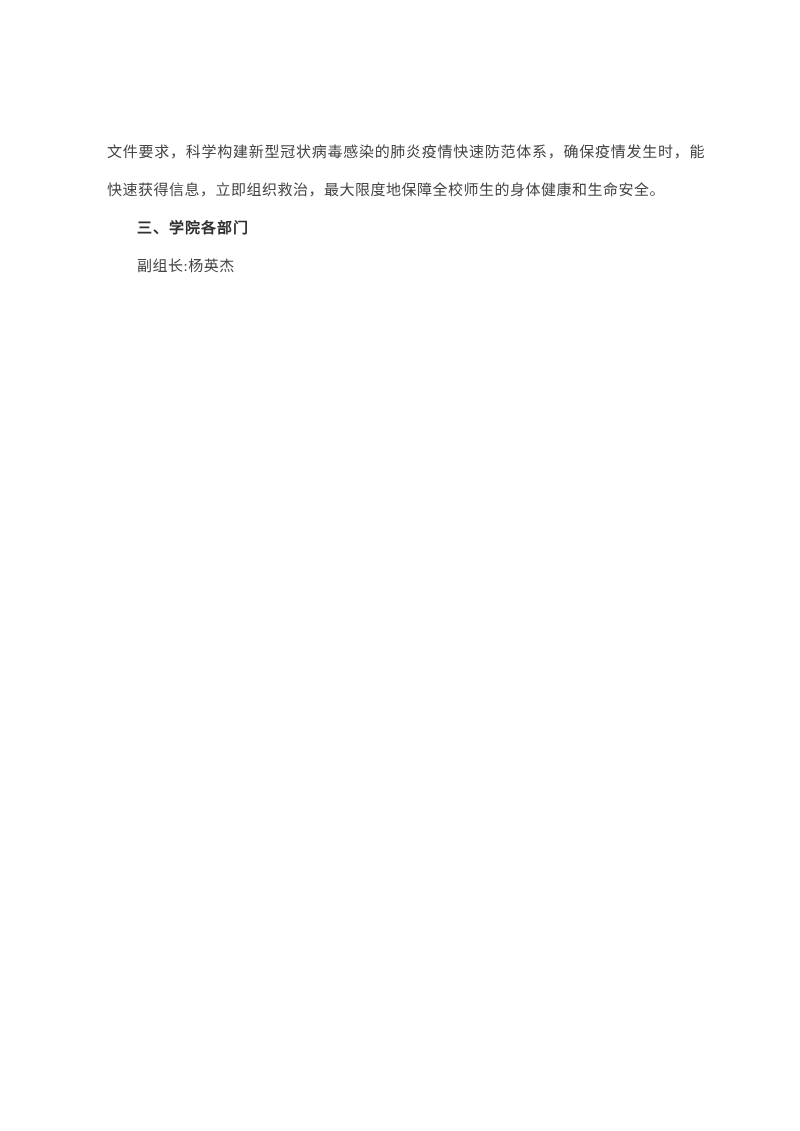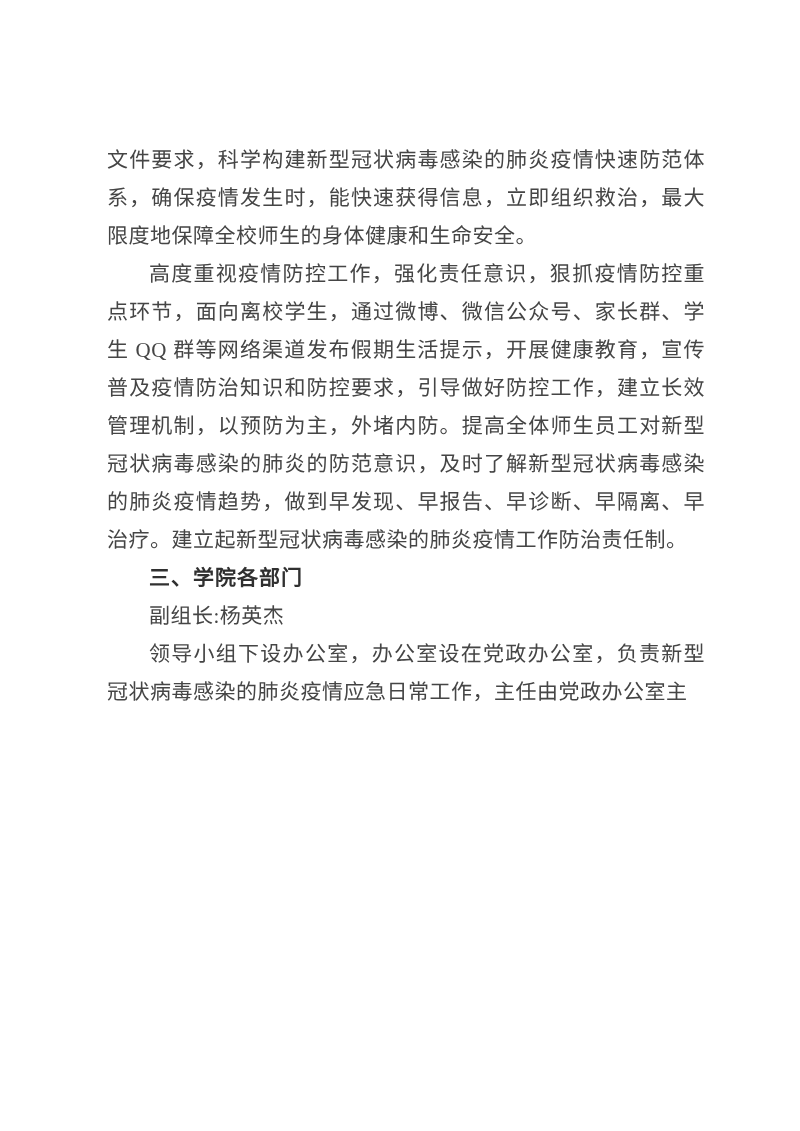--- a/index.html
+++ b/index.html
@@ -11,23 +11,23 @@
     position: relative;
     width: 800px;
     height: 1131px;
     background: var(--page-bg, #ffffff);
     overflow: hidden;
     font-family: "Liberation Serif", "DejaVu Serif", serif;
   }
   .doc-body {
     position: absolute;
     left: 107px;
-    top: 141px;
+    top: 133px;
     width: 598px;
-    font-size: 21px;
+    font-size: 15px;
     line-height: 38px;
     color: var(--text-color, #454545);
     text-align: justify;
     text-justify: inter-character;
     letter-spacing: 0.5px;
   }
   .blk {
     margin: 0;
     padding: 0;
     text-indent: 2em;
@@ -45,18 +45,16 @@
   .blk.roster-line {
     text-align: left;
   }
 </style>
 </head>
 <body>
 
 <div class="page">
   <div class="doc-body">
       <p class="blk continuation">文件要求，科学构建新型冠状病毒感染的肺炎疫情快速防范体系，确保疫情发生时，能快速获得信息，立即组织救治，最大限度地保障全校师生的身体健康和生命安全。</p>
-      <p class="blk paragraph">高度重视疫情防控工作，强化责任意识，狠抓疫情防控重点环节，面向离校学生，通过微博、微信公众号、家长群、学生 QQ 群等网络渠道发布假期生活提示，开展健康教育，宣传普及疫情防治知识和防控要求，引导做好防控工作，建立长效管理机制，以预防为主，外堵内防。提高全体师生员工对新型冠状病毒感染的肺炎的防范意识，及时了解新型冠状病毒感染的肺炎疫情趋势，做到早发现、早报告、早诊断、早隔离、早治疗。建立起新型冠状病毒感染的肺炎疫情工作防治责任制。</p>
       <p class="blk heading">三、学院各部门</p>
       <p class="blk roster-line">副组长:杨英杰</p>
-      <p class="blk paragraph">领导小组下设办公室，办公室设在党政办公室，负责新型冠状病毒感染的肺炎疫情应急日常工作，主任由党政办公室主</p>
     </div>
 </div>
 
 </body></html>

